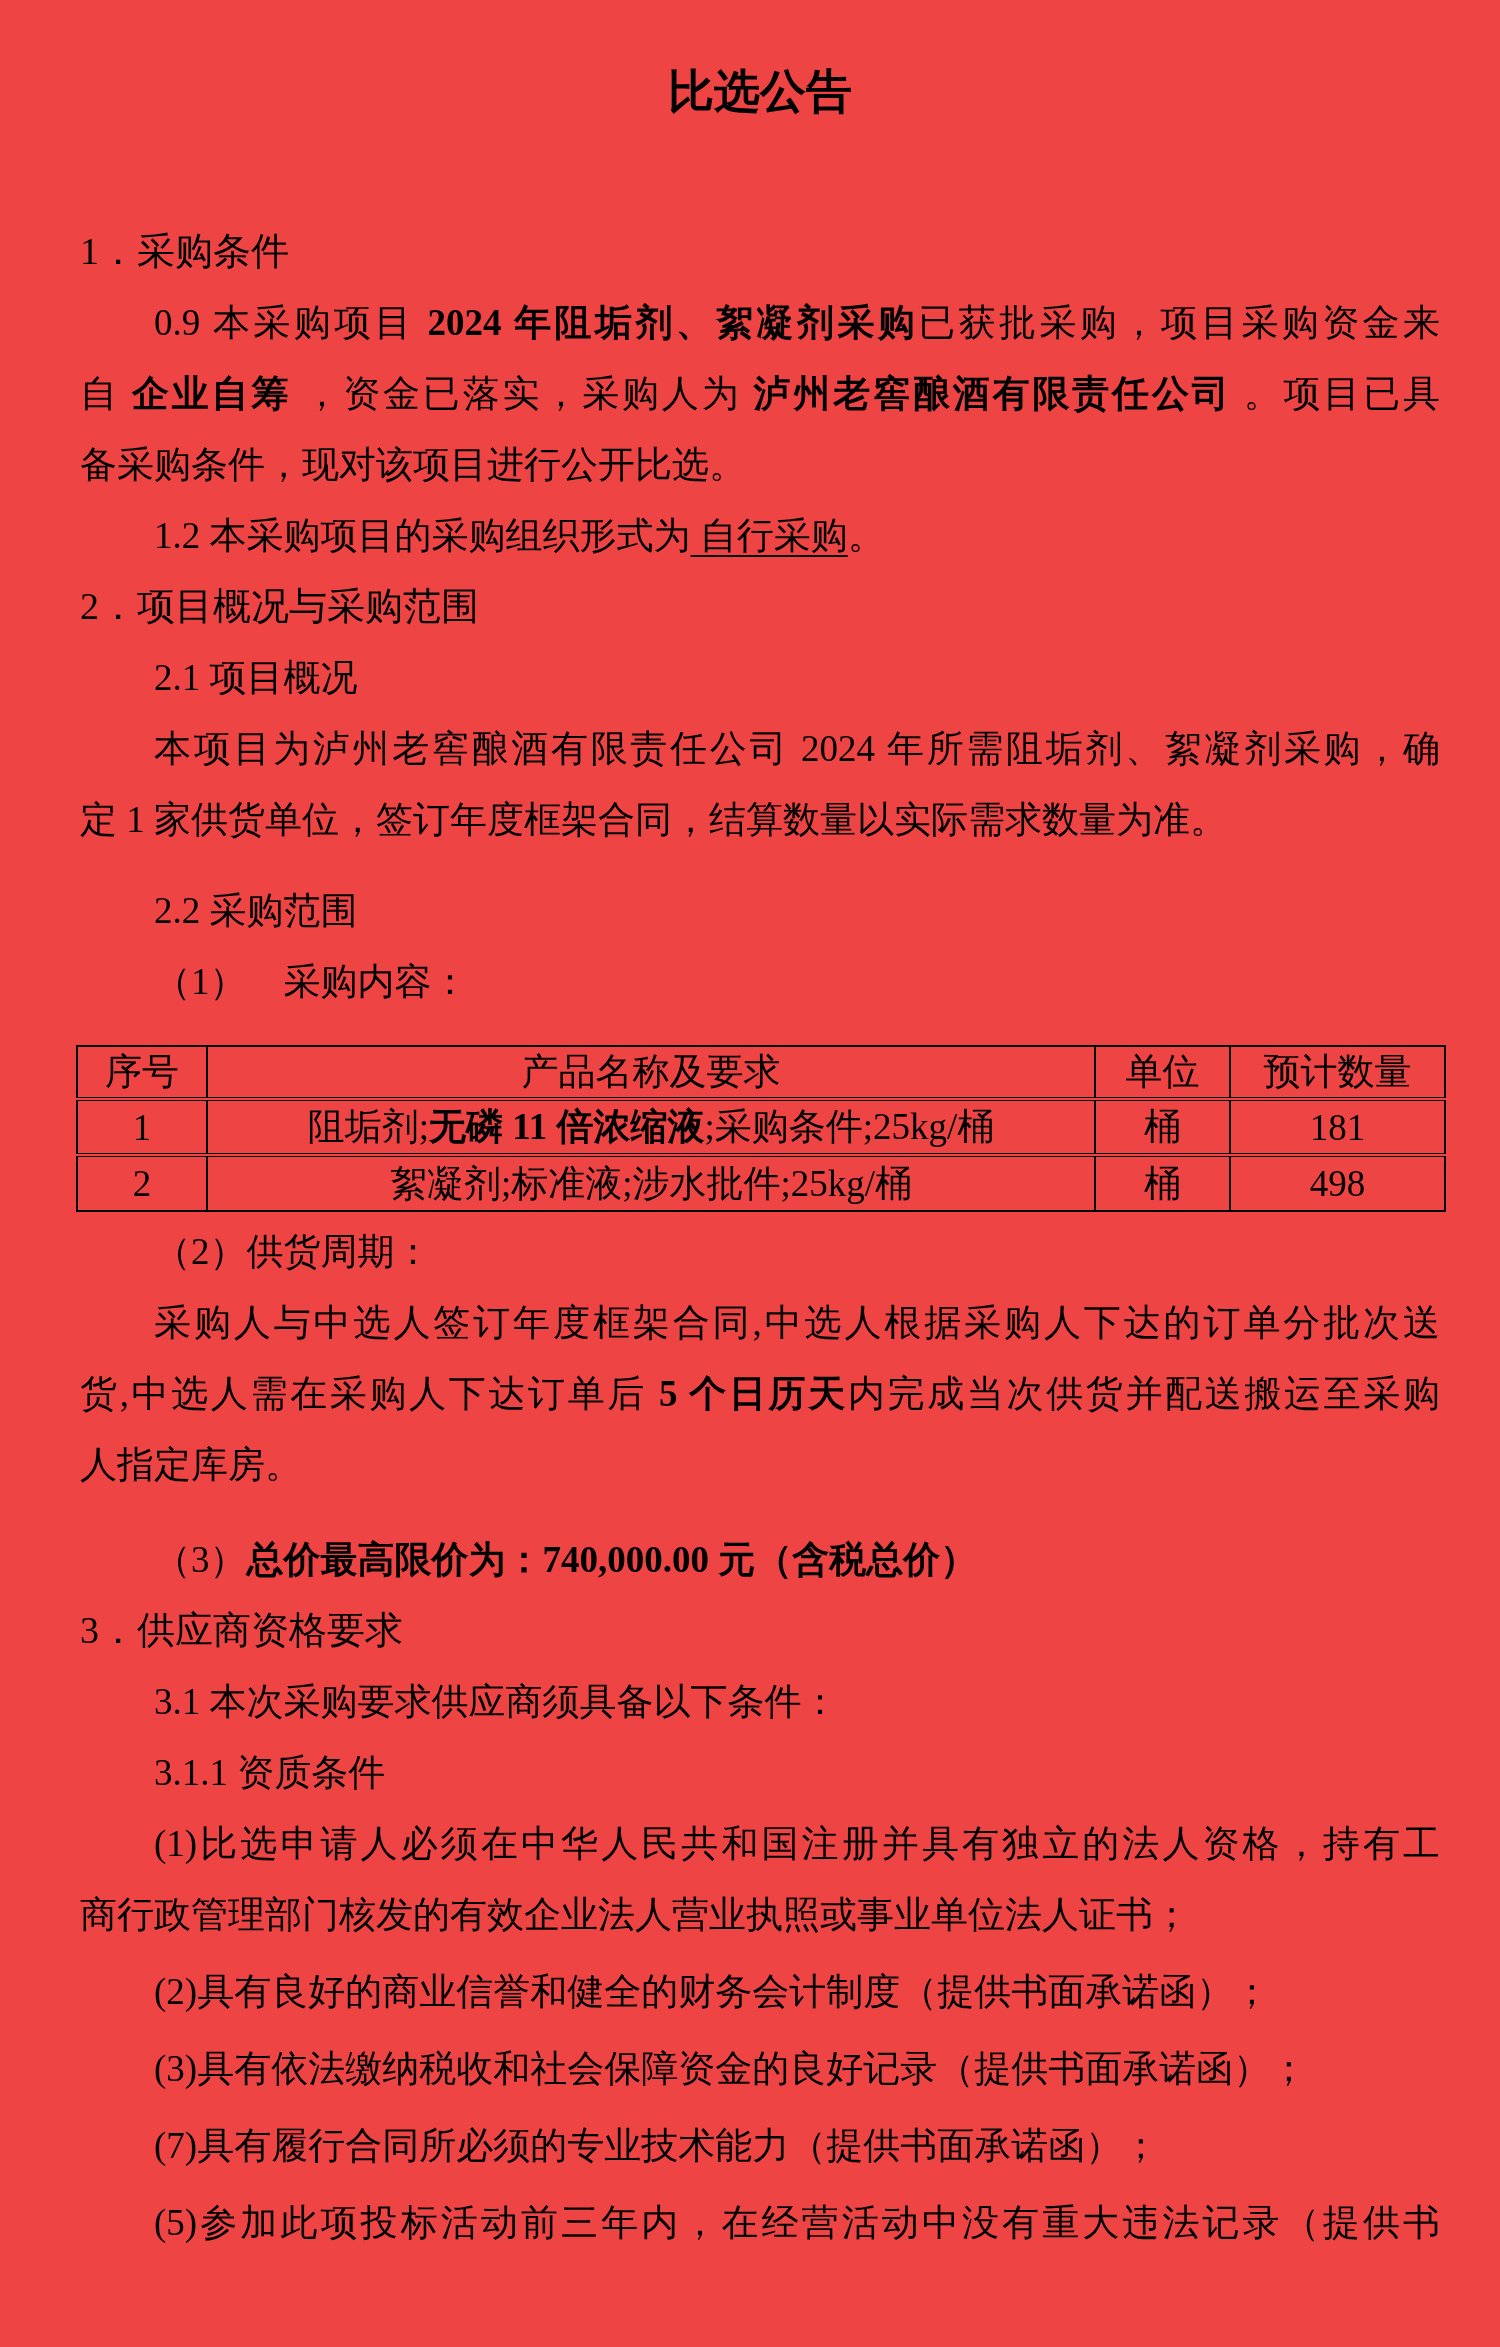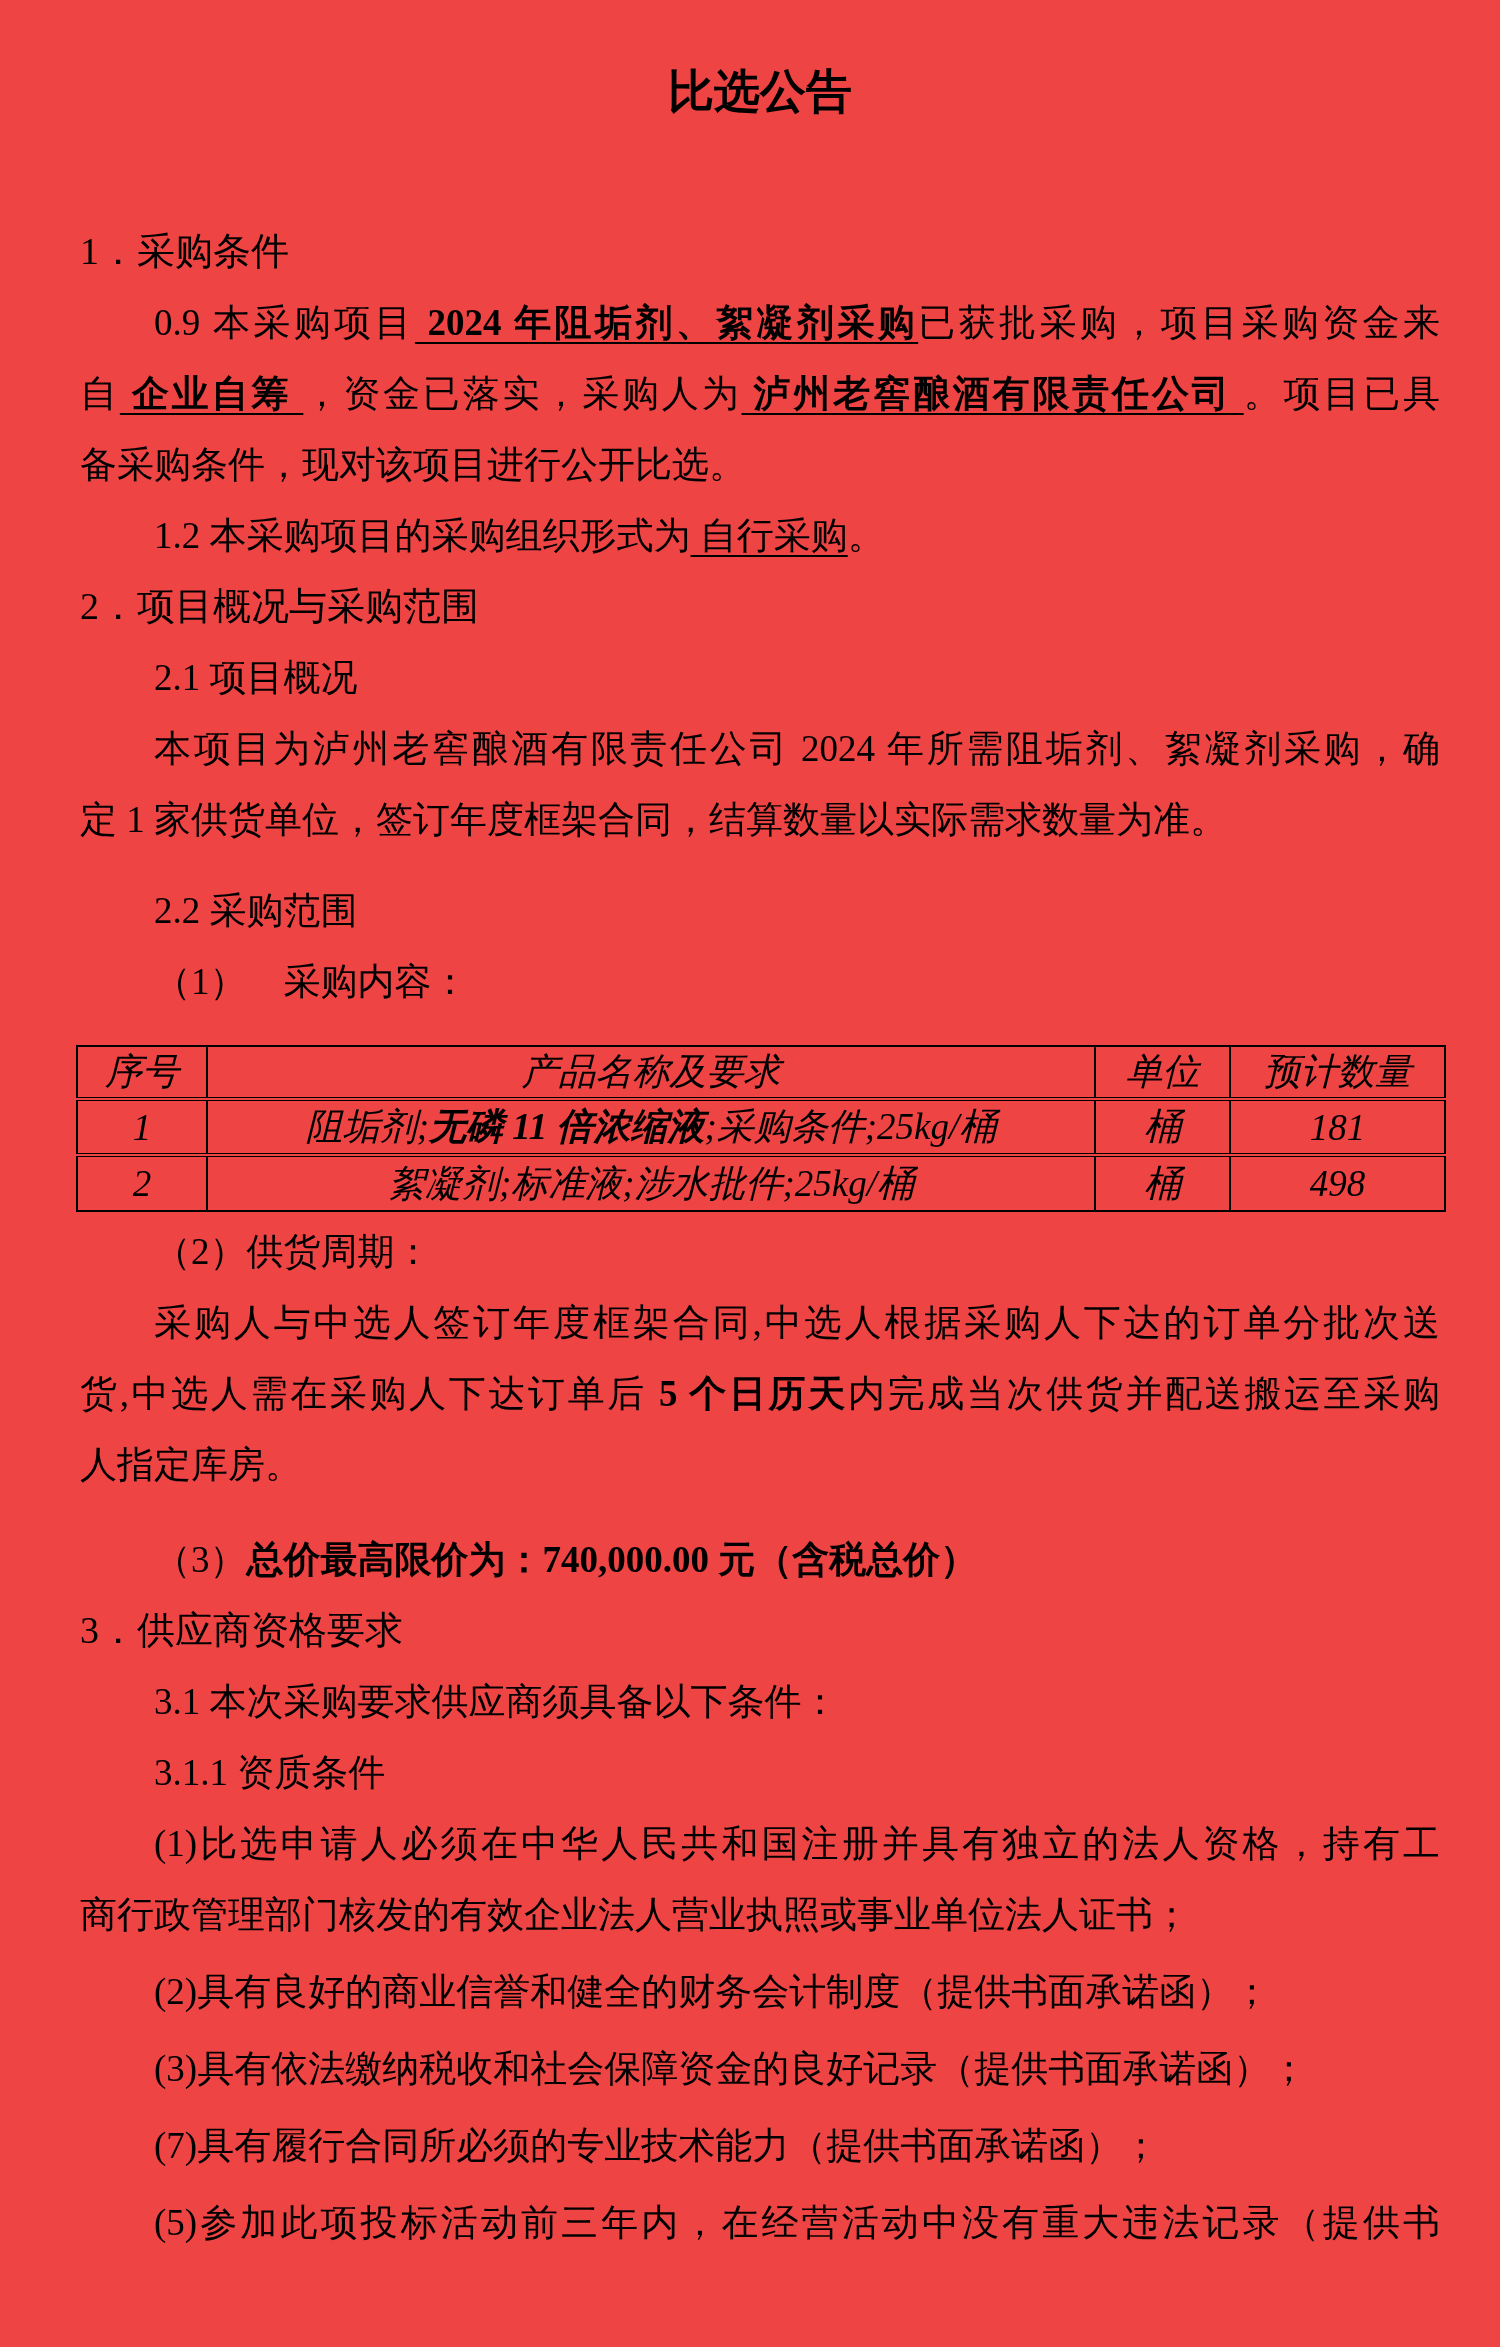--- a/index.html
+++ b/index.html
@@ -29,21 +29,20 @@
   .fill { text-align: justify; text-align-last: justify; }
   .b { font-weight: bold; }
   .u {
     text-decoration: underline;
     text-decoration-thickness: 2px;
     text-underline-offset: 7px;
     margin-top: 48px;
   }
   .bu {
     font-weight: bold;
-    text-decoration: underline;
     text-decoration-thickness: 2px;
     text-underline-offset: 7px;
   }
   .mt-h22  { margin-top: 20px; }
   .mt-tbl  { margin-top: 28px; }
   .mt-it2  { margin-top: 4px;  }
   .mt-it3  { margin-top: 24px; }
   .mt-h1   { margin-top: 94px; }
   .mt-q    { margin-top: 6px;  }
   table.items {
@@ -53,21 +52,20 @@
     table-layout: fixed;
   }
   table.items th, table.items td {
     border-left: 2px solid #000;
     border-right: 2px solid #000;
     text-align: center;
     vertical-align: middle;
     font-weight: normal;
     padding: 0 4px;
     overflow: hidden;
-    font-style: italic;
   }
   table.items { border: 2px solid #000; }
   tr.hdr  { height: 50px; }
   tr.r1   { height: 56px; }
   tr.r2   { height: 56px; }
   tr.hdr th { border-bottom: 4px double #000; }
   tr.r1  td { border-bottom: 4px double #000; }
   col.c-no  { width: 130px; }
   col.c-nm  { width: 888px; }
   col.c-un  { width: 135px; }

